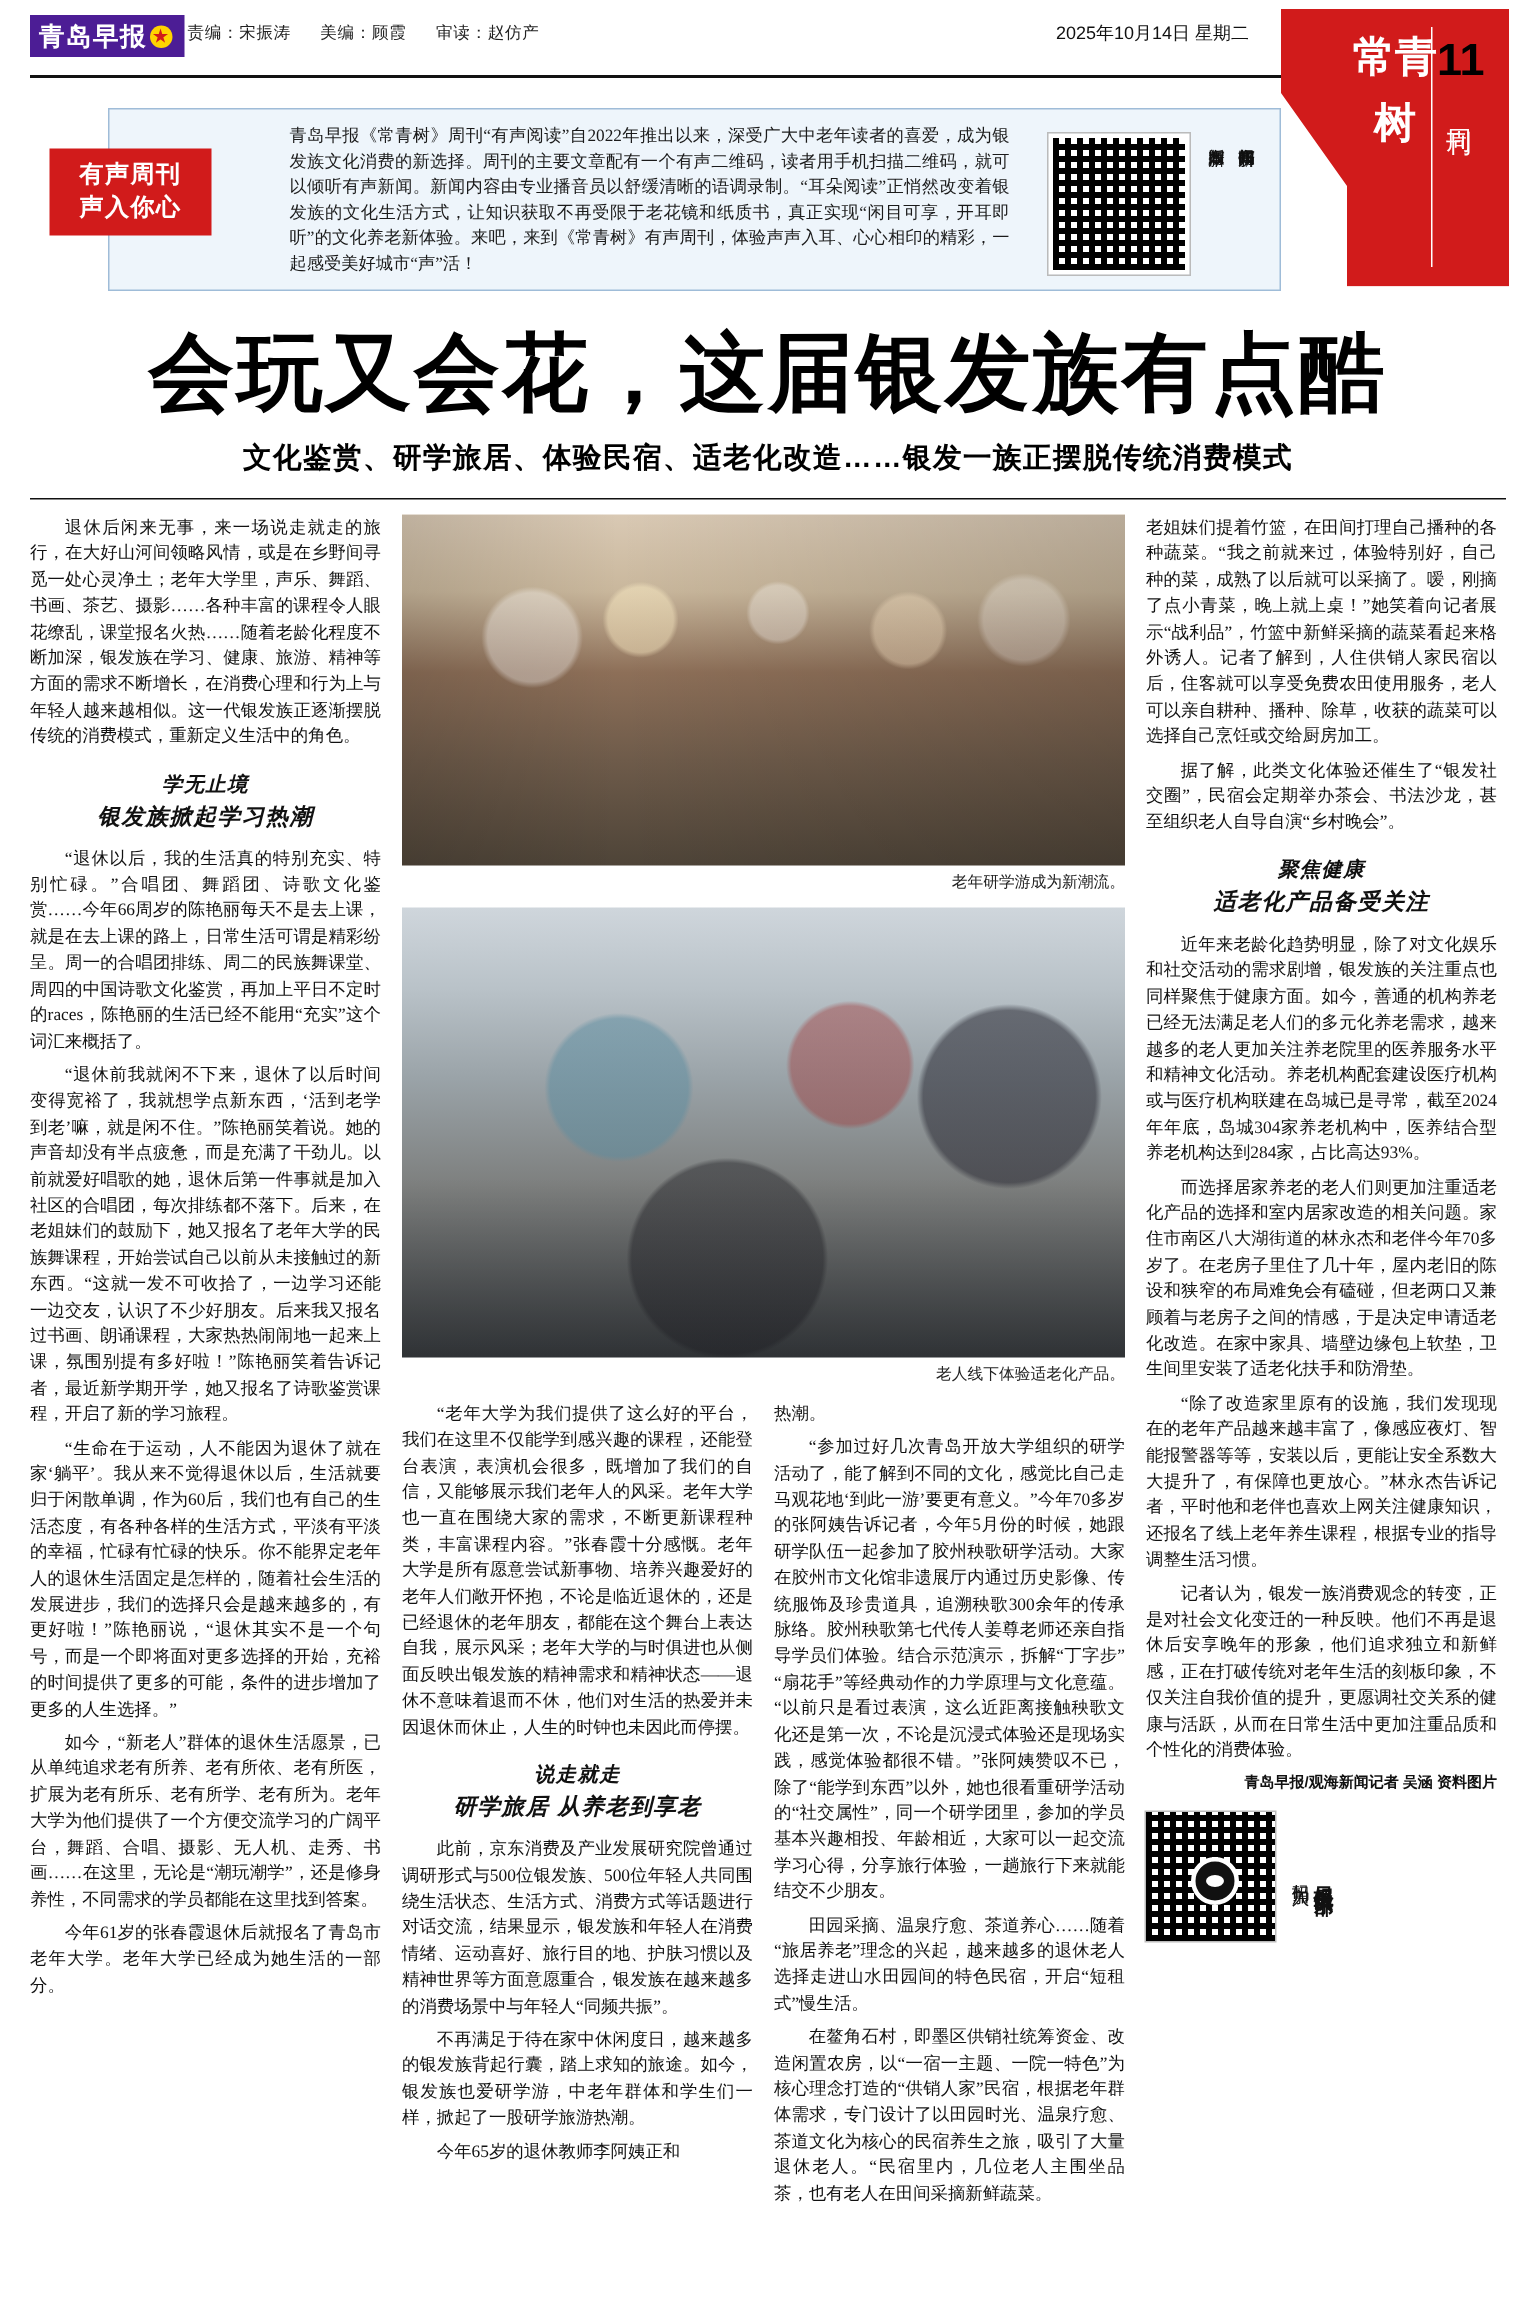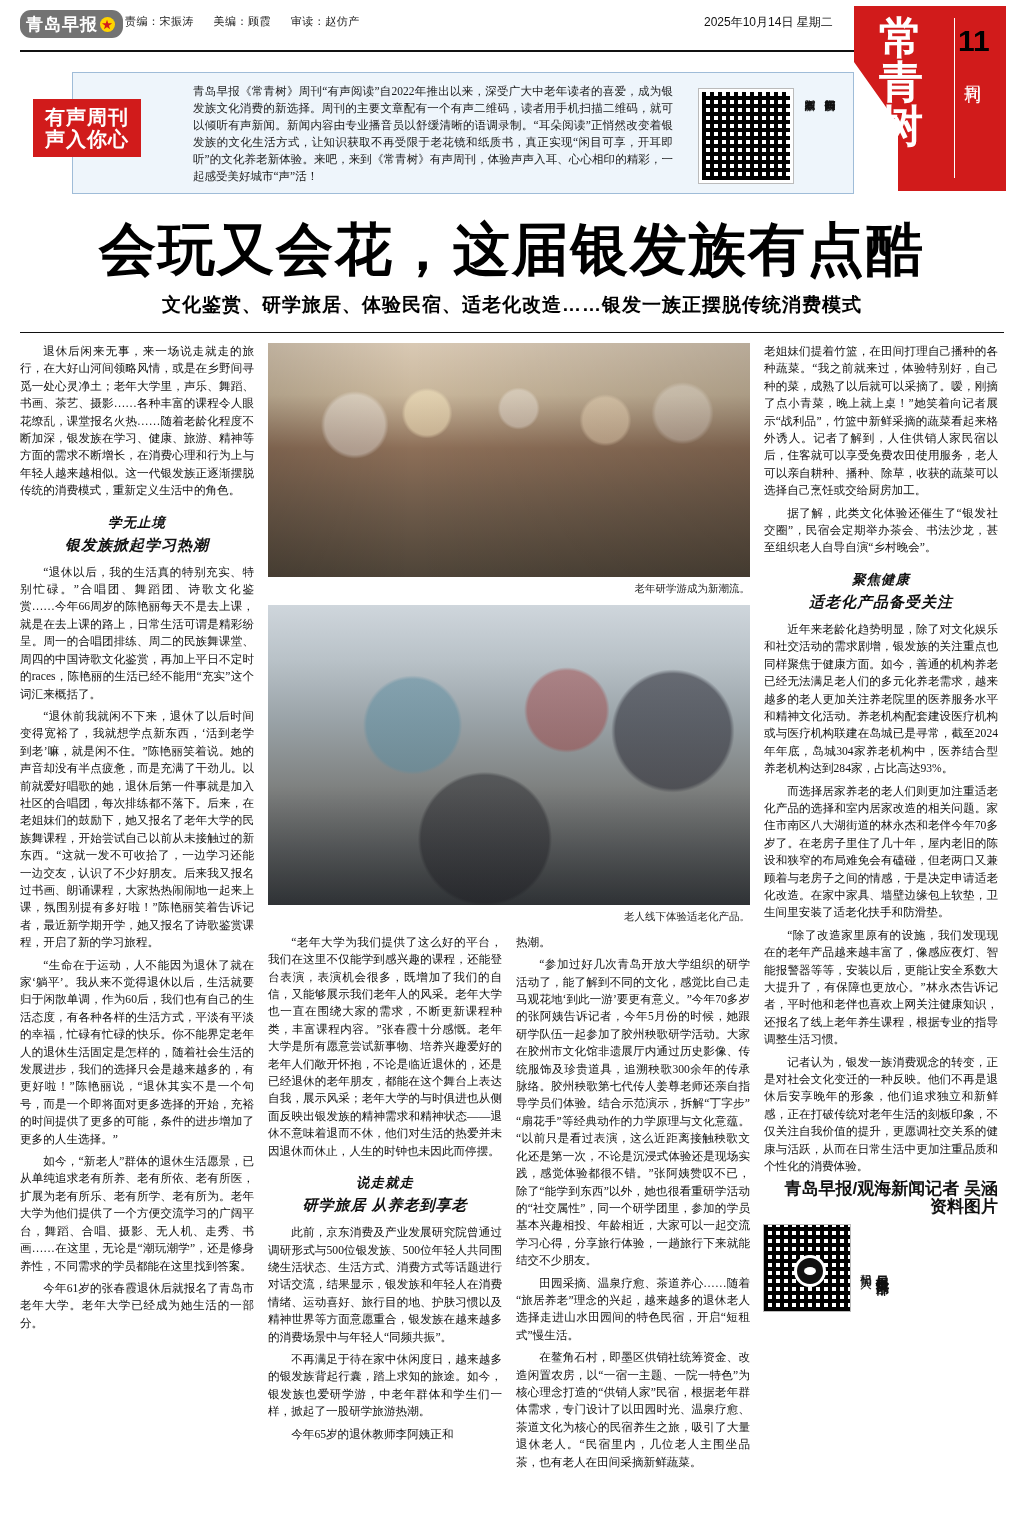--- a/index.html
+++ b/index.html
@@ -1,38 +1,38 @@
 <!DOCTYPE html>
 <html lang="zh"><head>
 <meta charset="utf-8">
 <style>
   html,body{margin:0;padding:0;background:#fff;}
   body{width:1024px;height:1531px;font-family:"Liberation Serif","DejaVu Serif",serif;color:#111;position:relative;overflow:hidden;}
   .page{position:relative;width:1024px;height:1531px;box-sizing:border-box;padding:0 20px;}
 
   
   .masthead{display:flex;align-items:flex-start;padding-top:10px;position:relative;height:56px;}
-  .logo{background:#737373;color:#fff;font-family:"Liberation Sans",sans-serif;font-weight:bold;font-size:17px;padding:3px 8px 3px 6px;border-radius:11px;letter-spacing:1px;display:flex;align-items:center;gap:2px;height:22px;}
+  .logo{background:#4c1d95;color:#fff;font-family:"Liberation Sans",sans-serif;font-weight:bold;font-size:17px;padding:3px 8px 3px 6px;border-radius:0;letter-spacing:1px;display:flex;align-items:center;gap:2px;height:22px;}
   .logo .sun{display:inline-block;width:15px;height:15px;border-radius:50%;background:#ffd400;color:#d11b1b;font-size:10px;line-height:15px;text-align:center;font-weight:bold;}
   .editors{font-size:11px;color:#222;margin-left:2px;margin-top:4px;font-family:"Liberation Sans",sans-serif;letter-spacing:.5px;}
   .editors span{margin-right:16px;}
   .issue-date{position:absolute;left:684px;top:14px;font-size:12px;font-family:"Liberation Sans",sans-serif;color:#111;}
   .rule-top{position:absolute;left:20px;right:160px;top:50px;height:2px;background:#111;}
 
   
   .banner{position:absolute;right:18px;top:6px;width:152px;height:185px;}
   .banner .redblock{position:absolute;left:0;top:0;width:152px;height:185px;background:#d11b1b;clip-path:polygon(0 0,152px 0,152px 185px,44px 185px,44px 118px,0 56px);}
-  .banner .cqs{position:absolute;left:16px;top:10px;width:62px;color:#fff;font-family:"Liberation Sans",sans-serif;font-weight:bold;font-size:44px;line-height:44px;text-align:center;letter-spacing:0;}
+  .banner .cqs{position:absolute;left:45px;top:10px;width:62px;color:#fff;font-family:"Liberation Sans",sans-serif;font-weight:bold;font-size:28px;line-height:44px;text-align:center;letter-spacing:0;}
   .banner .num{position:absolute;left:104px;top:18px;color:#000000;font-family:"Liberation Sans",sans-serif;font-size:30px;font-weight:bold;}
   .banner .zk{position:absolute;left:108px;top:66px;color:#fff;font-family:"Liberation Sans",sans-serif;font-size:17px;line-height:20px;writing-mode:vertical-rl;letter-spacing:2px;}
   .banner .vline{position:absolute;left:100px;top:12px;width:1px;height:160px;background:#fff;}
 
   
   .audiobox{position:relative;margin:6px 150px 0 52px;border:1px solid #9fbcd8;background:#eef5fb;height:122px;box-sizing:border-box;padding:10px 12px 10px 120px;}
-  .audiotag{position:absolute;left:-40px;top:26px;width:108px;background:#d11b1b;color:#fff;font-family:"Liberation Sans",sans-serif;font-weight:bold;font-size:20px;line-height:22px;text-align:center;padding:7px 0;letter-spacing:1px;}
+  .audiotag{position:absolute;left:-40px;top:26px;width:108px;background:#d11b1b;color:#fff;font-family:"Liberation Sans",sans-serif;font-weight:bold;font-size:16px;line-height:22px;text-align:center;padding:7px 0;letter-spacing:1px;}
   .audiotext{font-size:11.5px;line-height:17px;color:#1a1a1a;text-align:justify;width:480px;}
   .qr{position:absolute;right:60px;top:16px;width:88px;height:88px;background:
      repeating-linear-gradient(0deg,#000 0 4px,#fff 4px 8px),
      repeating-linear-gradient(90deg,#000 0 4px,transparent 4px 8px);
      background-blend-mode:multiply;border:3px solid #fff;outline:1px solid #bbb;}
   .qr-label{position:absolute;right:16px;top:18px;font-size:11px;line-height:15px;writing-mode:vertical-rl;color:#111;}
   .qr-label2{position:absolute;right:36px;top:18px;font-size:11px;line-height:15px;writing-mode:vertical-rl;color:#111;}
 
   
   .headline{margin:24px 0 0 0;text-align:center;font-family:"Liberation Sans",sans-serif;font-weight:bold;font-size:57px;letter-spacing:2px;color:#000;line-height:62px;}
@@ -40,21 +40,21 @@
   .rule-head{margin:14px 0 0;height:1px;background:#111;}
 
   
   .cols{position:relative;margin-top:10px;display:flex;gap:14px;}
   .col{width:234px;font-size:11.6px;line-height:17.4px;text-align:justify;}
   .col p{margin:0 0 5px;text-indent:2em;}
   .secttl{text-align:center;font-family:"Liberation Sans",sans-serif;font-weight:bold;font-size:15px;line-height:22px;margin:12px 0 8px;letter-spacing:1px;font-style:italic;}
   .secttl .s1{font-size:13.5px;display:block;}
   .photo{width:100%;background:#ccc;position:relative;overflow:hidden;}
   .cap{font-size:10.5px;text-align:right;margin:3px 0 8px;color:#222;}
-  .byline{font-family:"Liberation Sans",sans-serif;font-weight:bold;font-size:17px;text-align:right;margin:4px 0 10px;}
+  .byline{font-family:"Liberation Sans",sans-serif;font-weight:bold;font-size:10px;text-align:right;margin:4px 0 10px;}
 
   
   .ph1{height:234px;background:linear-gradient(180deg,#d9c9b4 0%,#c9b79c 22%,#8d6f58 45%,#6e5b4a 70%,#4e4438 100%);}
   .ph2{height:300px;background:linear-gradient(180deg,#cfd6dc 0%,#b9c2c8 18%,#9aa3a8 38%,#7d7f7e 62%,#3f4347 100%);}
   .ph-overlay{position:absolute;inset:0;background:
       radial-gradient(circle at 18% 35%,rgba(255,255,255,.35) 0 7%,transparent 8%),
       radial-gradient(circle at 33% 30%,rgba(255,240,200,.45) 0 6%,transparent 7%),
       radial-gradient(circle at 52% 28%,rgba(255,255,255,.3) 0 6%,transparent 7%),
       radial-gradient(circle at 70% 33%,rgba(240,220,190,.4) 0 6%,transparent 7%),
       radial-gradient(circle at 86% 30%,rgba(255,255,255,.25) 0 6%,transparent 7%),

